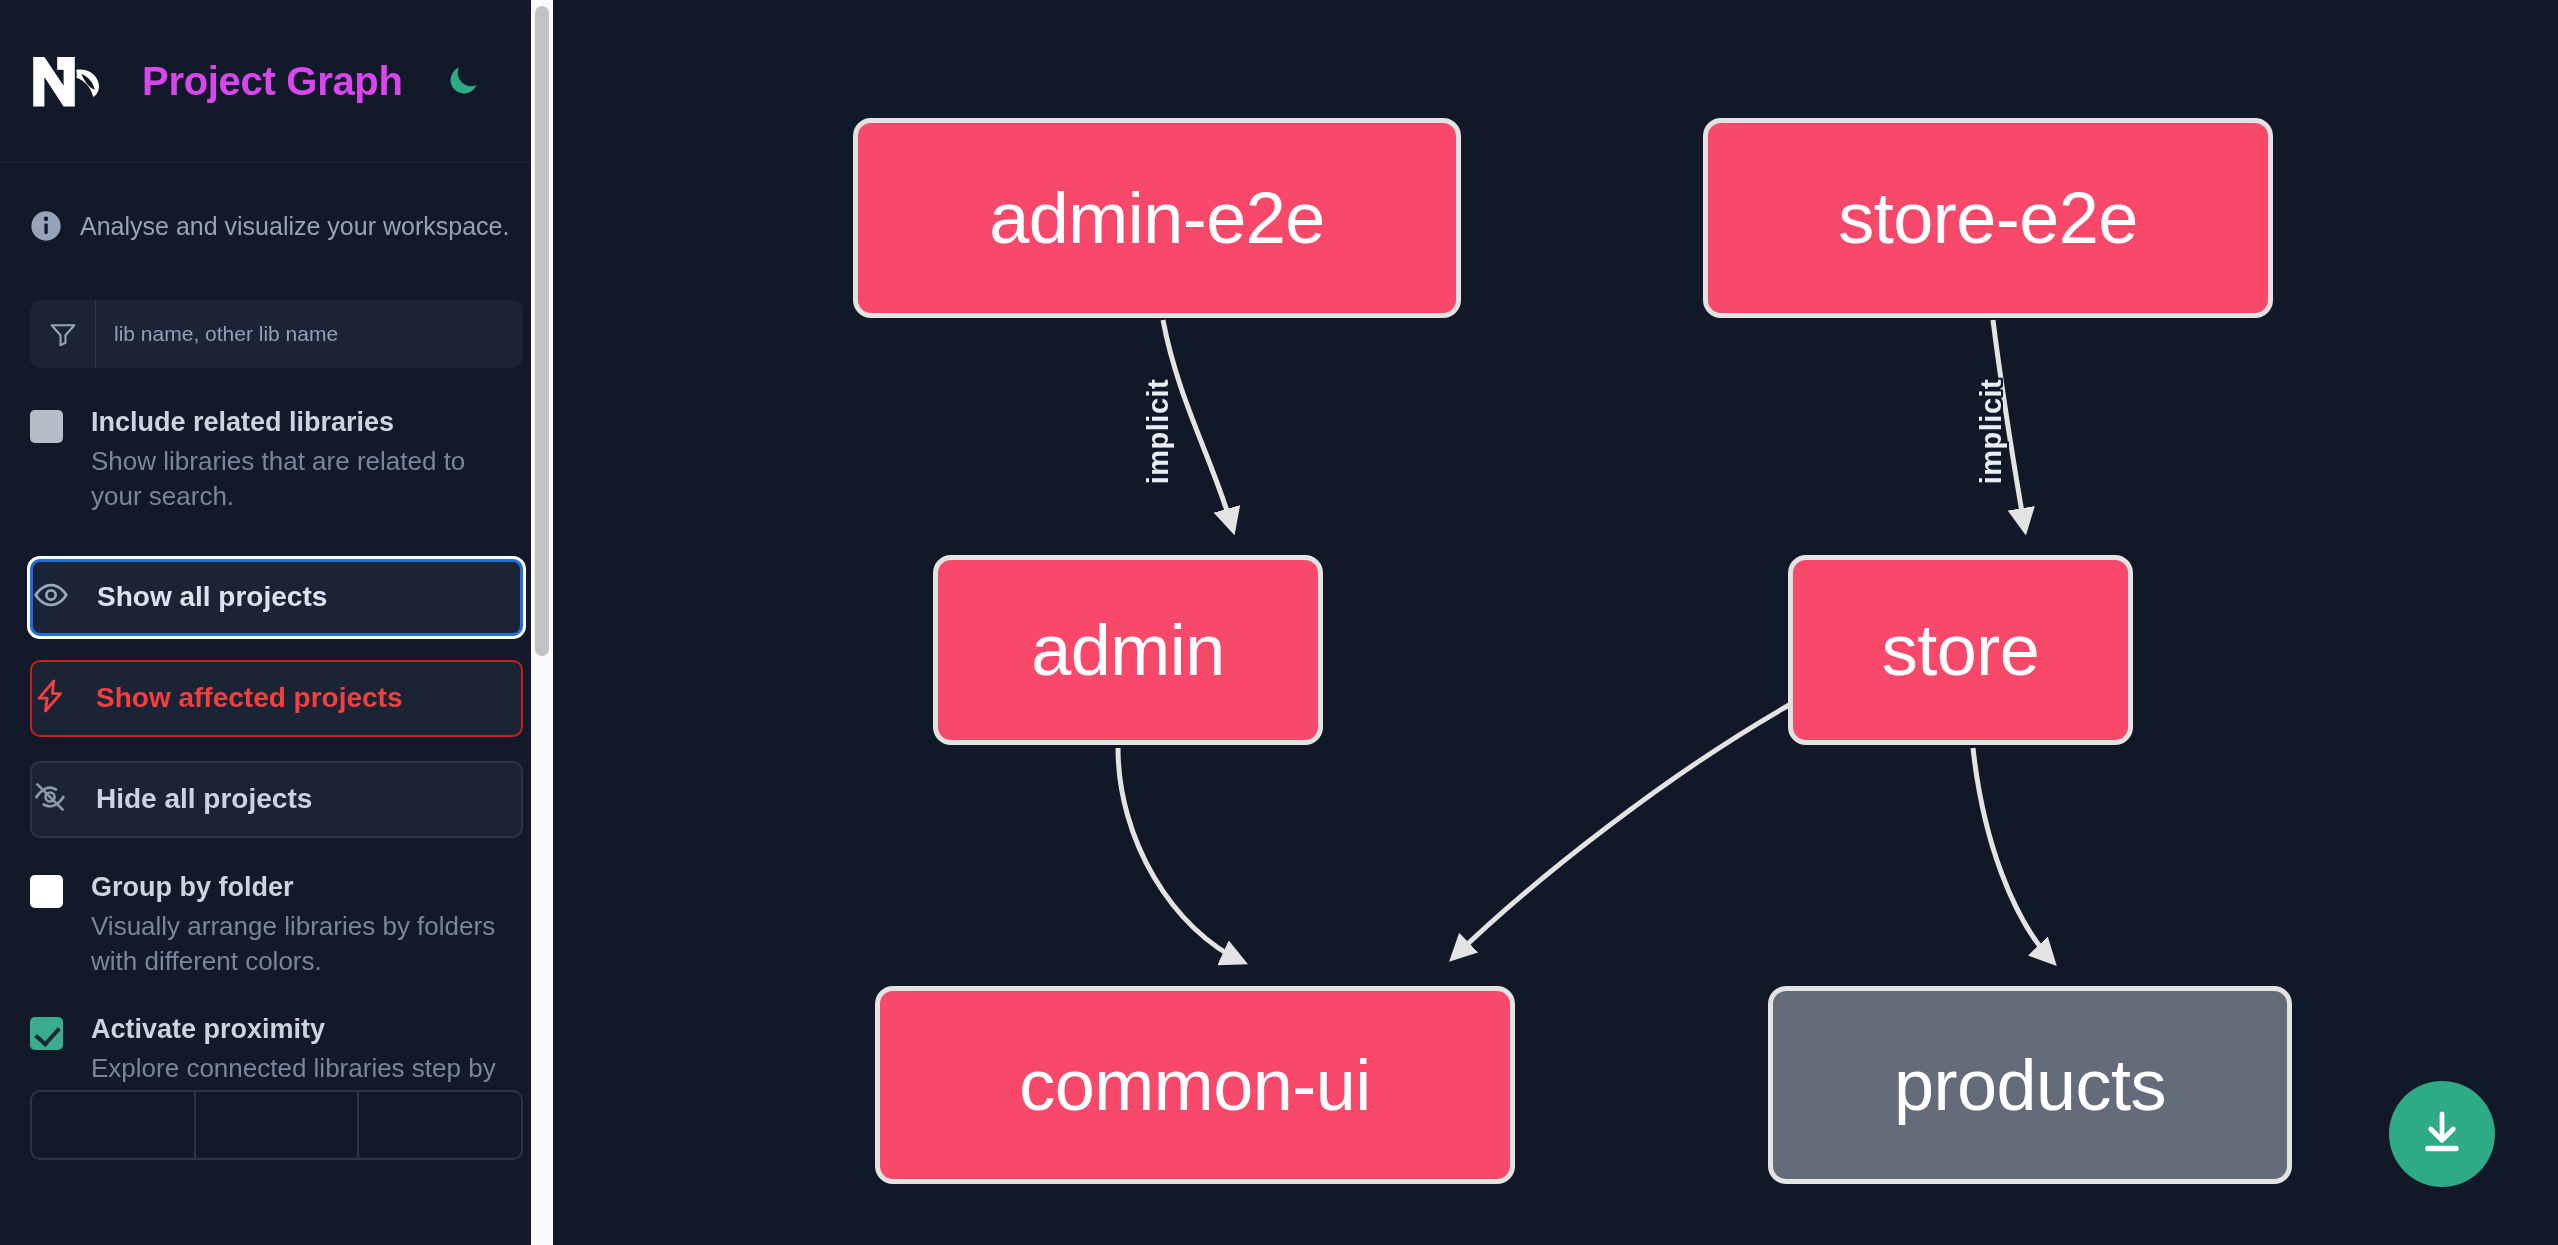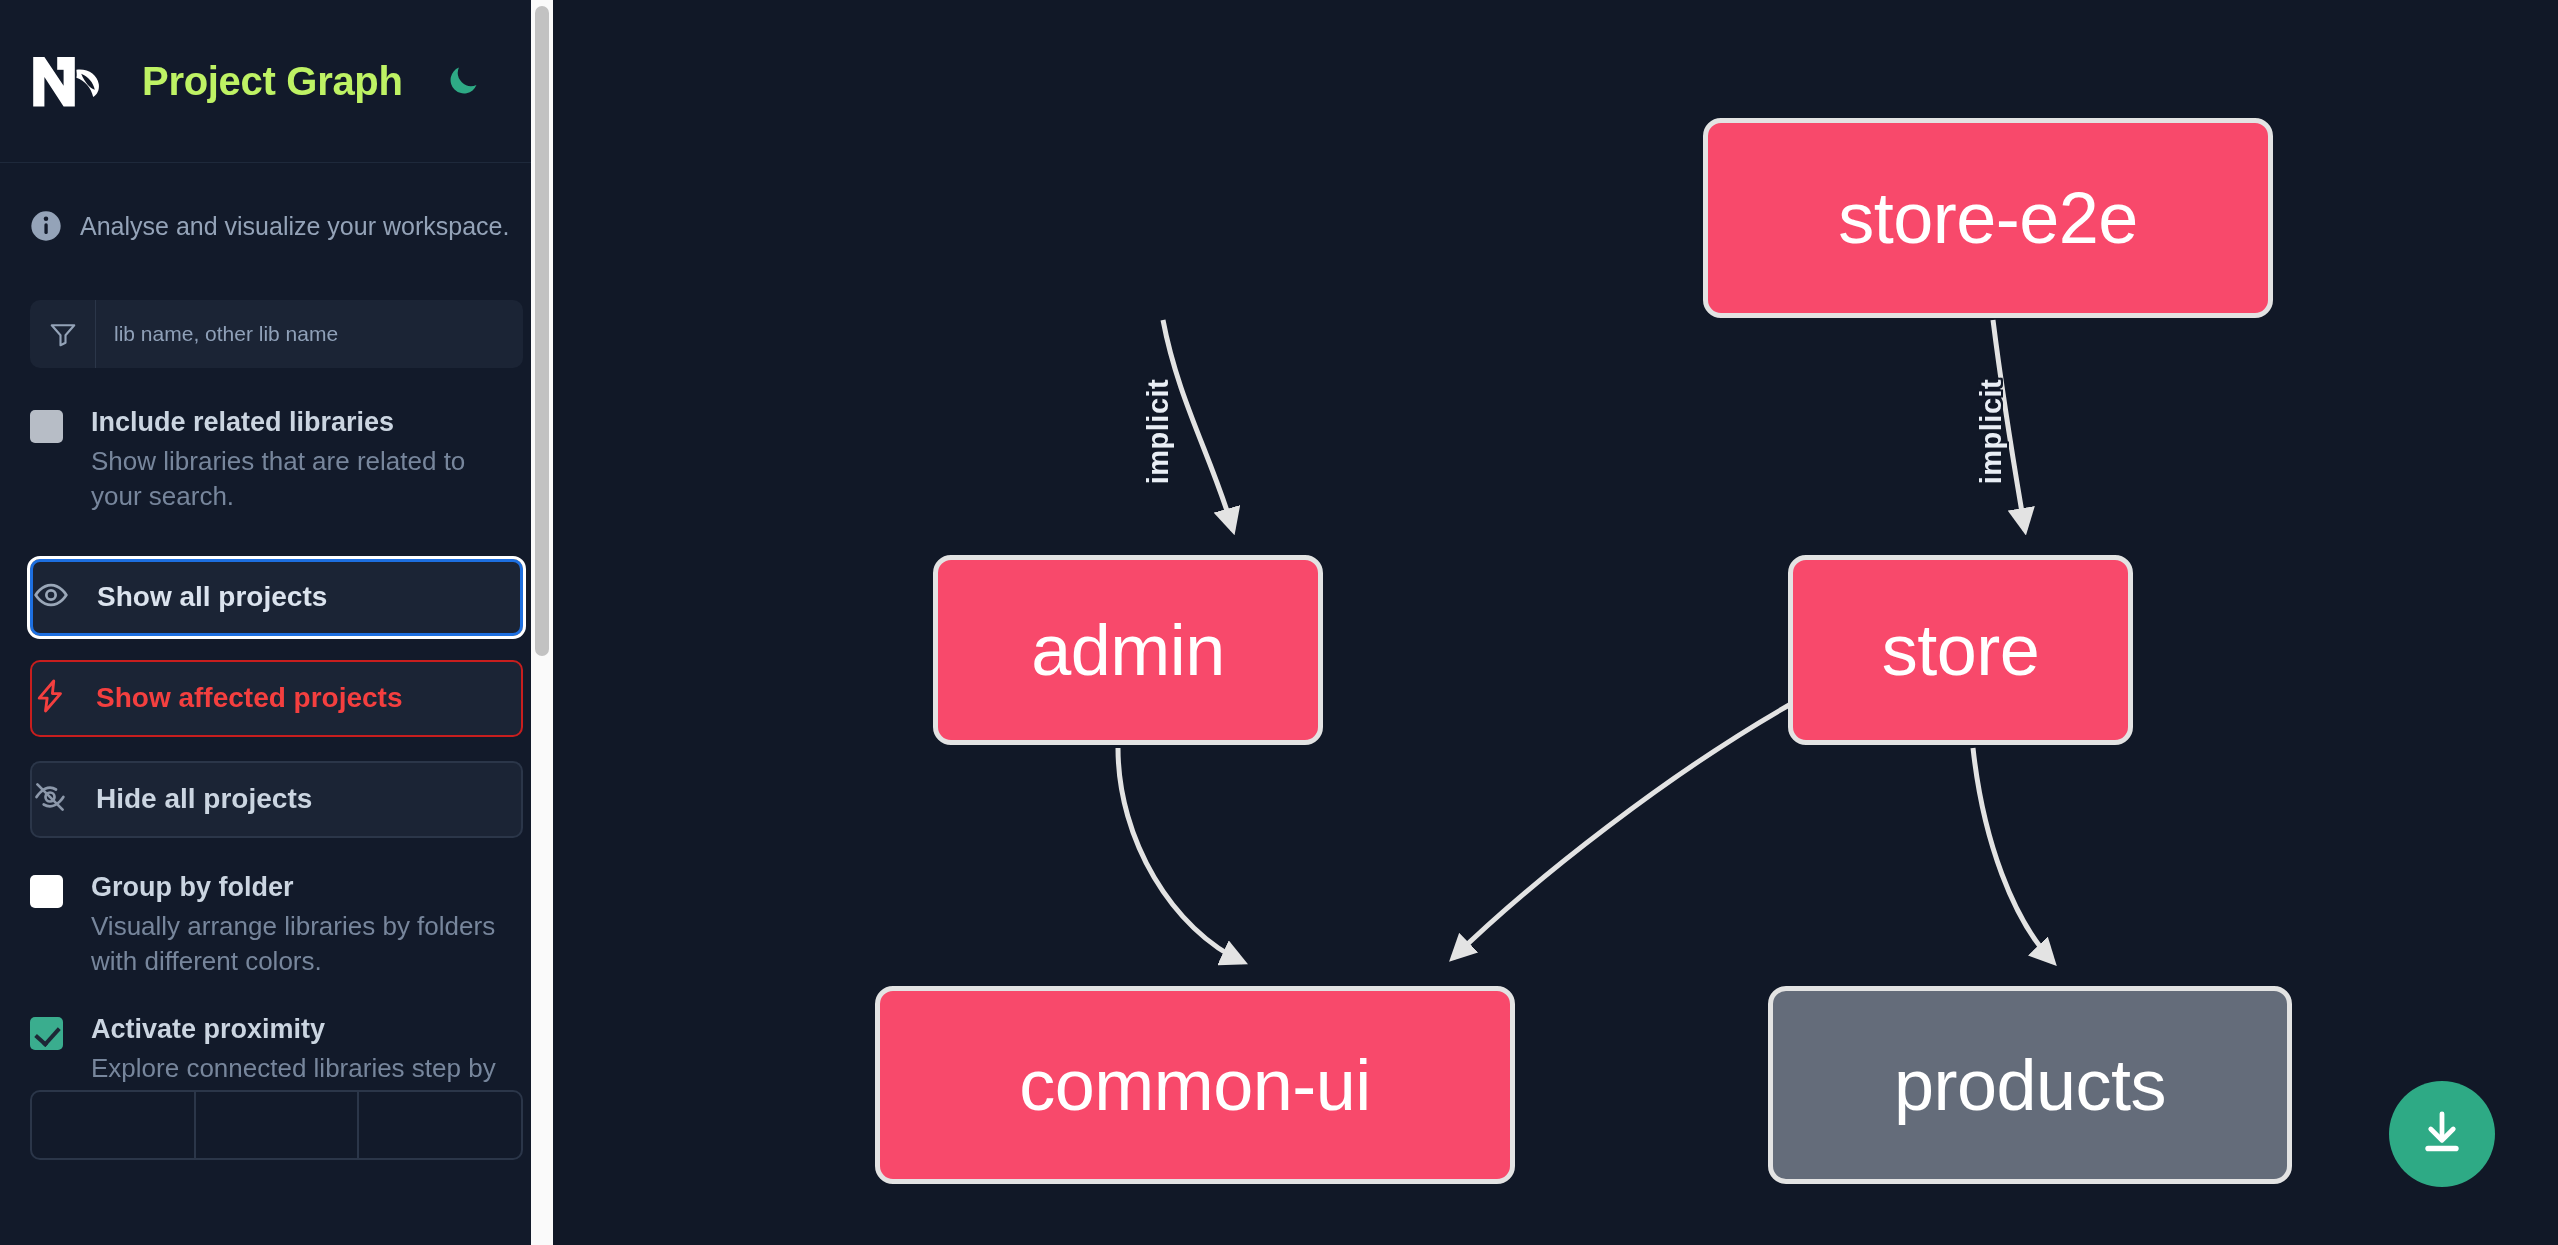--- a/index.html
+++ b/index.html
@@ -35,21 +35,21 @@
     align-items: center;
     padding-left: 30px;
     border-bottom: 1px solid #1e293b;
   }
   .nx-logo {
     width: 88px; height: 60px;
     flex: 0 0 88px;
     margin-right: 24px;
   }
   .app-title {
-    color: #bef264;
+    color: #d946ef;
     font-size: 40px;
     font-weight: 700;
     letter-spacing: -0.3px;
     white-space: nowrap;
   }
   .moon-btn {
     margin-left: 36px;
     width: 48px; height: 48px;
     display: flex; align-items: center; justify-content: center;
     cursor: pointer;
@@ -395,20 +395,23 @@
       </defs>
       <g fill="none" stroke="#e3e3e3" stroke-width="5" marker-end="url(#arw)">
         <path d="M 610 320 C 625 400 660 460 680 530"></path>
         <path d="M 1440 320 C 1450 400 1460 460 1472 530"></path>
         <path d="M 565 748 C 565 840 620 930 690 962"></path>
         <path d="M 1245 700 C 1120 770 980 880 900 958"></path>
         <path d="M 1420 748 C 1430 840 1460 920 1500 962"></path>
       </g>
     </svg>
 
+    <div class="node pink" style="left:300px; top:118px; width:608px; height:200px;">
+      <span>admin-e2e</span>
+    </div>
 
     <div class="node pink" style="left:1150px; top:118px; width:570px; height:200px;">
       <span>store-e2e</span>
     </div>
 
     <div class="node pink" style="left:1235px; top:555px; width:345px; height:190px;">
       <span>store</span>
     </div>
 
     <div class="node pink" style="left:380px; top:555px; width:390px; height:190px;">

